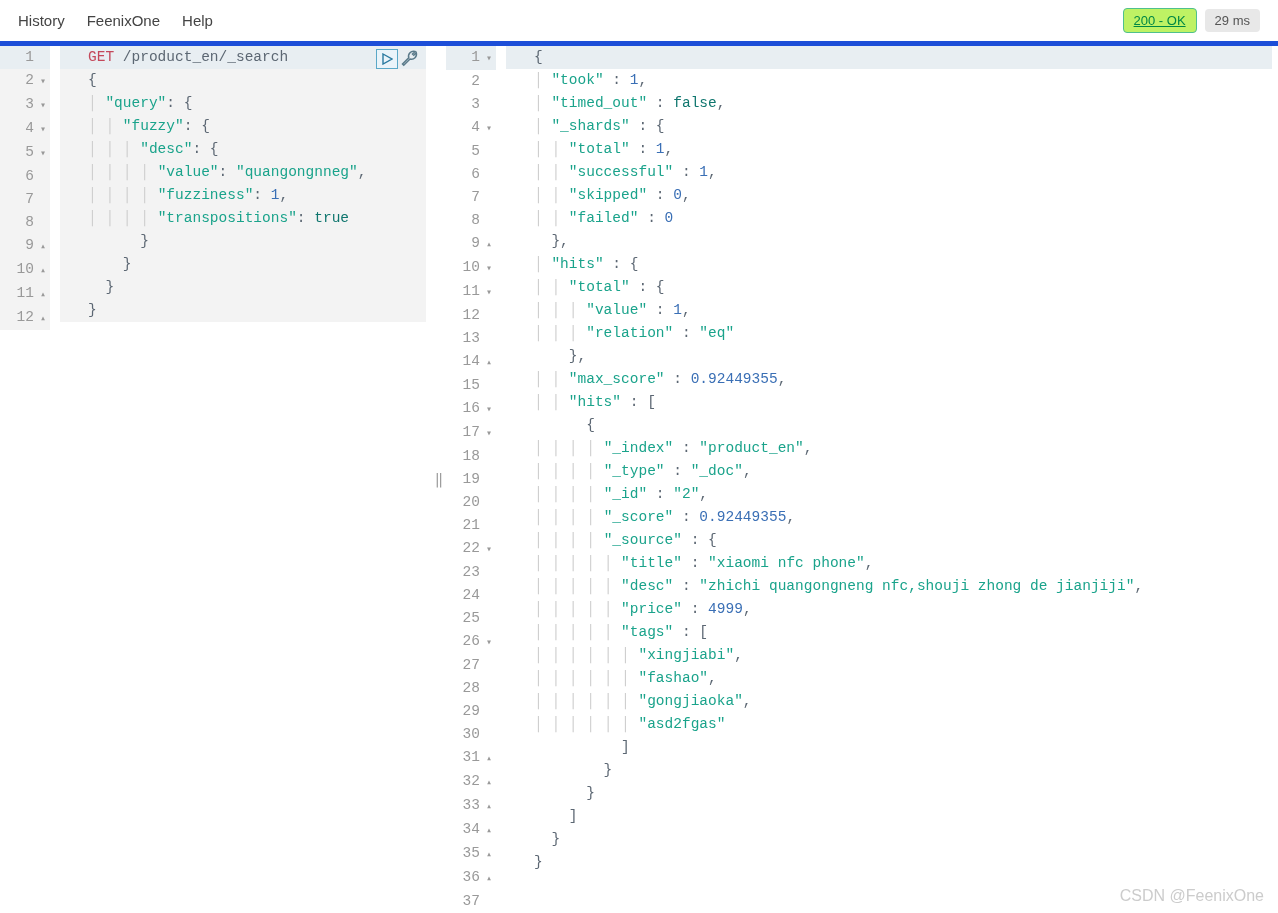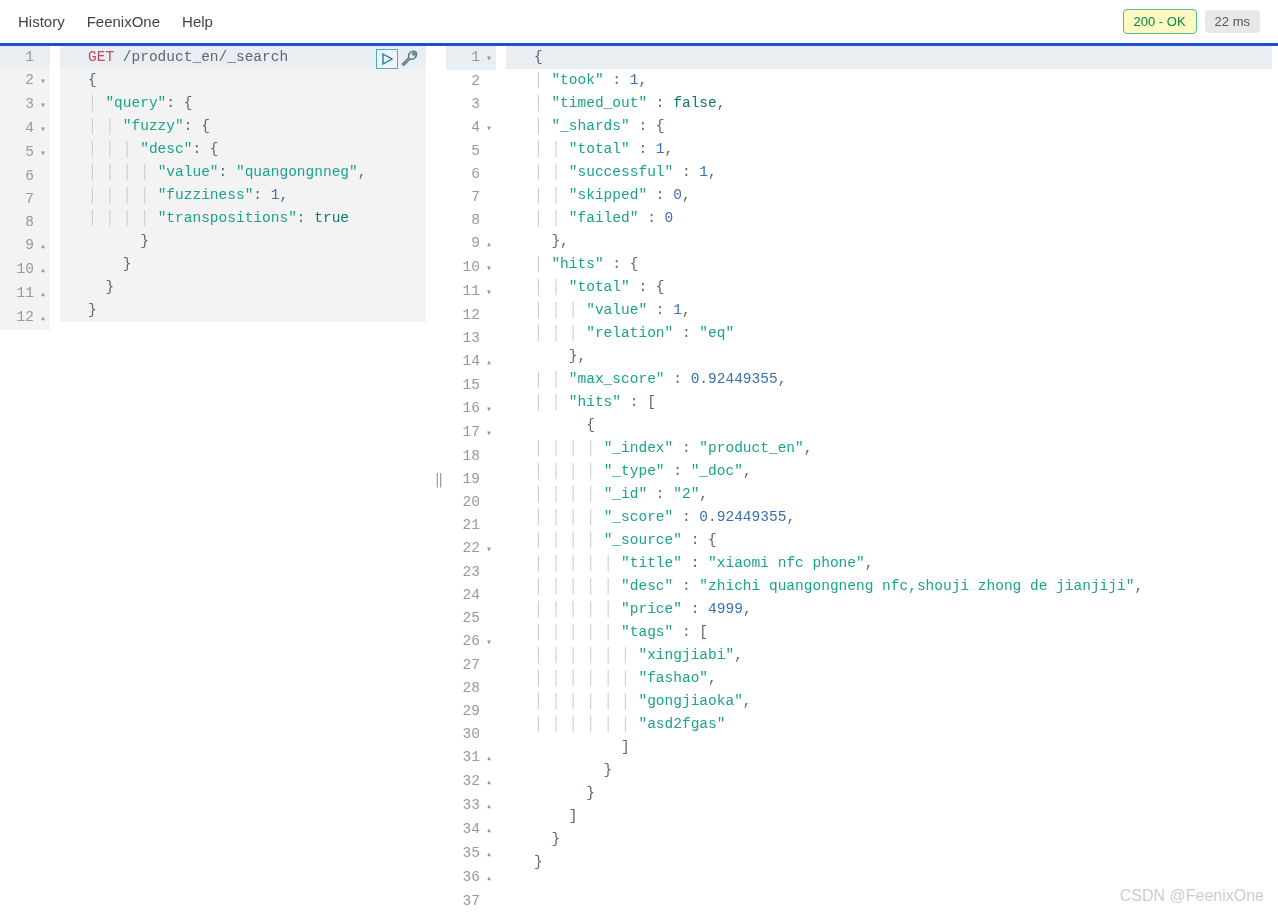--- a/index.html
+++ b/index.html
@@ -11,36 +11,36 @@
     color: #333;
     overflow: hidden;
   }
   .menubar {
     display: flex;
     align-items: center;
     height: 46px;
     padding: 4px 18px;
     font-family: -apple-system, BlinkMacSystemFont, "Segoe UI", Helvetica, Arial, sans-serif;
     font-size: 15px;
-    border-bottom: 3px solid #1d4ed8;
+    border-bottom: 5px solid #1d4ed8;
   }
   .menubar .menu-item {
     margin-right: 22px;
     color: #444;
     cursor: pointer;
   }
   .menubar .spacer { flex: 1; }
   .badge {
     padding: 4px 10px;
     border-radius: 4px;
     font-size: 13px;
     margin-left: 8px;
     font-family: -apple-system, BlinkMacSystemFont, "Segoe UI", Helvetica, sans-serif;
   }
-  .badge-status { background: #fef9c3; color: #084; border:1px solid #4fc08d;}
+  .badge-status { background: #bef264; color: #084; border:1px solid #4fc08d;text-decoration:underline;}
   .badge-time { background: #e8e8e8; color: #555;}
   
   .workspace {
     display: flex;
     height: calc(913px - 46px);
     width: 1278px;
   }
   .pane {
     position: relative;
     overflow: auto;
@@ -109,21 +109,21 @@
 </style>
 </head>
 <body>
 
 <div class="menubar">
   <span class="menu-item">History</span>
   <span class="menu-item">FeenixOne</span>
   <span class="menu-item">Help</span>
   <span class="spacer"></span>
   <span class="badge badge-status">200 - OK</span>
-  <span class="badge badge-time">22 ms</span>
+  <span class="badge badge-time">29 ms</span>
 </div>
 
 <div class="workspace">
   <div class="pane pane-left">
     <div class="run-controls">
       <div class="run-btn">
         <svg viewBox="0 0 12 12">
             <polygon points="2,1 11,6 2,11" fill="none" stroke="#2a7aa0" stroke-width="1.4"></polygon>
           </svg>
       </div>

